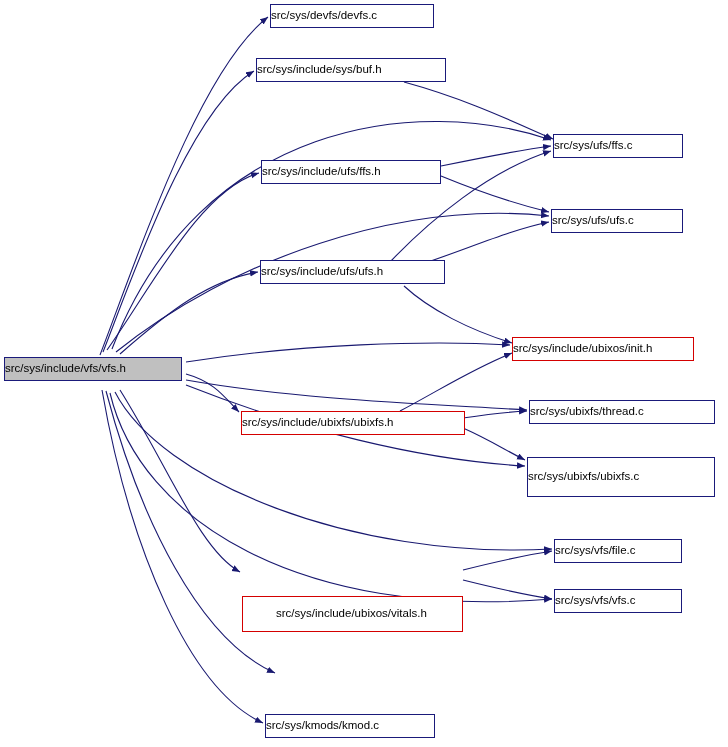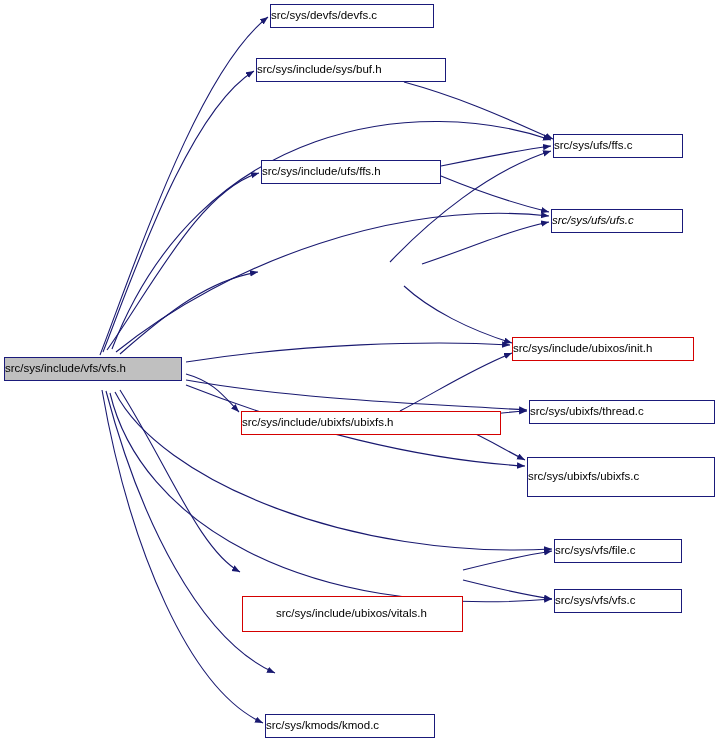--- a/index.html
+++ b/index.html
@@ -99,30 +99,33 @@
   </div>
 
   <div class="node" style="left:553px; top:134px; width:130px; height:24px;">
     <span>src/sys/ufs/ffs.c</span>
   </div>
 
   <div class="node" style="left:261px; top:160px; width:180px; height:24px;">
     <span>src/sys/include/ufs/ffs.h</span>
   </div>
 
-  <div class="node" style="left:551px; top:209px; width:132px; height:24px;font-style:italic;">
+  <div class="node" style="left:551px; top:209px; width:132px; height:24px;">
     <span>src/sys/ufs/ufs.c</span>
   </div>
 
+  <div class="node" style="left:260px; top:260px; width:185px; height:24px;">
+    <span>src/sys/include/ufs/ufs.h</span>
+  </div>
 
   <div class="node red" style="left:512px; top:337px; width:182px; height:24px;">
     <span>src/sys/include/ubixos/init.h</span>
   </div>
 
-  <div class="node red" style="left:241px; top:411px; width:260px; height:24px;">
+  <div class="node red" style="left:241px; top:411px; width:224px; height:24px;">
     <span>src/sys/include/ubixfs/ubixfs.h</span>
   </div>
 
   <div class="node" style="left:529px; top:400px; width:186px; height:24px;">
     <span>src/sys/ubixfs/thread.c</span>
   </div>
 
   <div class="node" style="left:527px; top:457px; width:188px; height:40px;">
     <span>src/sys/ubixfs/ubixfs.c</span>
   </div>

